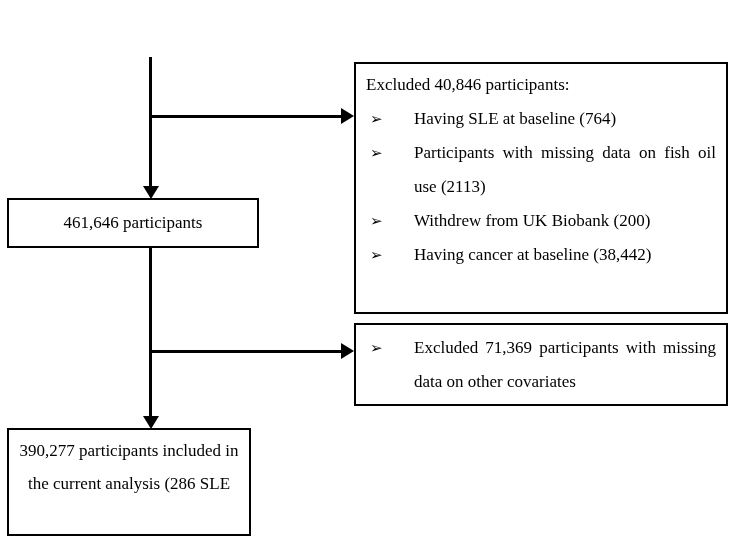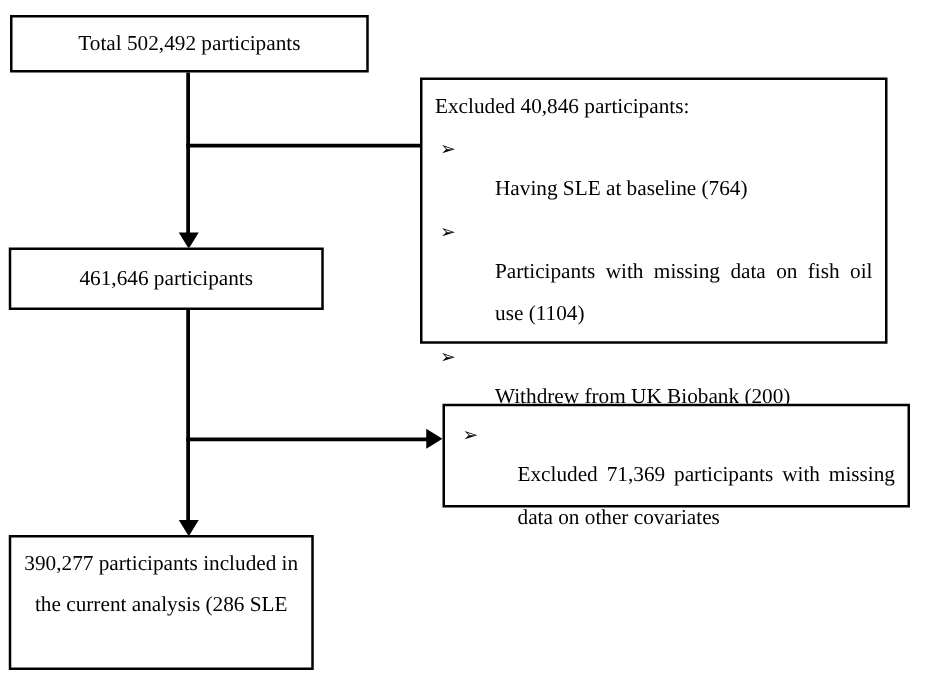--- a/index.html
+++ b/index.html
@@ -26,38 +26,37 @@
   .centerbox {
     display: flex;
     align-items: center;
     justify-content: center;
     text-align: center;
   }
   .box-total   { left: 8px;  top: 12px;  width: 287px; height: 46px; }
   .box-mid     { left: 7px;  top: 198px; width: 252px; height: 50px; }
   .box-final   { left: 7px;  top: 428px; width: 244px; height: 108px;
                  text-align: center; padding-top: 4px; line-height: 33px; }
-  .box-excl1   { left: 336px; top: 62px;  width: 374px; height: 213px;
+  .box-excl1   { left: 354px; top: 62px;  width: 374px; height: 252px;
                  padding: 4px 10px 0 10px; line-height: 34px; }
   .box-excl2   { left: 354px; top: 323px; width: 374px; height: 83px;
                  padding: 6px 10px 0 10px; line-height: 34px; }
   .excl-heading { line-height: 34px; }
   .bullet-row { display: flex; align-items: flex-start; }
   .bullet {
     flex: 0 0 44px;
     padding-left: 4px;
     font-family: "DejaVu Sans", sans-serif;
     font-size: 15px;
     line-height: 34px;
   }
   .bullet-text {
     flex: 1 1 auto;
     text-align: justify;
     line-height: 34px;
-    margin-top: 32px;
   }
   .final-line { display: block; }
   
   .line { position: absolute; background: #000000; }
   .vline1 { left: 149px; top: 57px;  width: 3px; height: 130px; }
   .vline2 { left: 149px; top: 247px; width: 3px; height: 170px; }
   .hline1 { left: 149px; top: 115px; width: 193px; height: 3px; }
   .hline2 { left: 149px; top: 350px; width: 193px; height: 3px; }
   .arrowhead { position: absolute; width: 0; height: 0; }
   .ah-down1 { left: 143px; top: 186px;
@@ -80,49 +79,47 @@
 
   <div class="line vline1"></div>
   <div class="line vline2"></div>
   <div class="line hline1"></div>
   <div class="line hline2"></div>
   <div class="arrowhead ah-down1"></div>
   <div class="arrowhead ah-down2"></div>
   <div class="arrowhead ah-right1"></div>
   <div class="arrowhead ah-right2"></div>
 
-  <div class="fbox centerbox box-total">
-    <span>Total 502,492 participants</span>
-  </div>
 
   <div class="fbox centerbox box-mid">
     <span>461,646 participants</span>
   </div>
 
   <div class="fbox box-final">
     <span class="final-line">390,277 participants included in</span>
     <span class="final-line">the current analysis (286 SLE</span>
   </div>
 
   <div class="fbox box-excl1">
     <div class="excl-heading">Excluded 40,846 participants:</div>
     <div class="bullet-row">
       <span class="bullet">➢</span>
       <div class="bullet-text">Having SLE at baseline (764)</div>
     </div>
     <div class="bullet-row">
       <span class="bullet">➢</span>
-      <div class="bullet-text">Participants with missing data on fish oil use (1104)</div>
+      <div class="bullet-text">Participants with missing data on fish oil use (2113)</div>
     </div>
     <div class="bullet-row">
       <span class="bullet">➢</span>
       <div class="bullet-text">Withdrew from UK Biobank (200)</div>
     </div>
     <div class="bullet-row">
       <span class="bullet">➢</span>
+      <div class="bullet-text">Having cancer at baseline (38,442)</div>
     </div>
   </div>
 
   <div class="fbox box-excl2">
     <div class="bullet-row">
       <span class="bullet">➢</span>
       <div class="bullet-text">Excluded 71,369 participants with missing data on other covariates</div>
     </div>
   </div>
 

